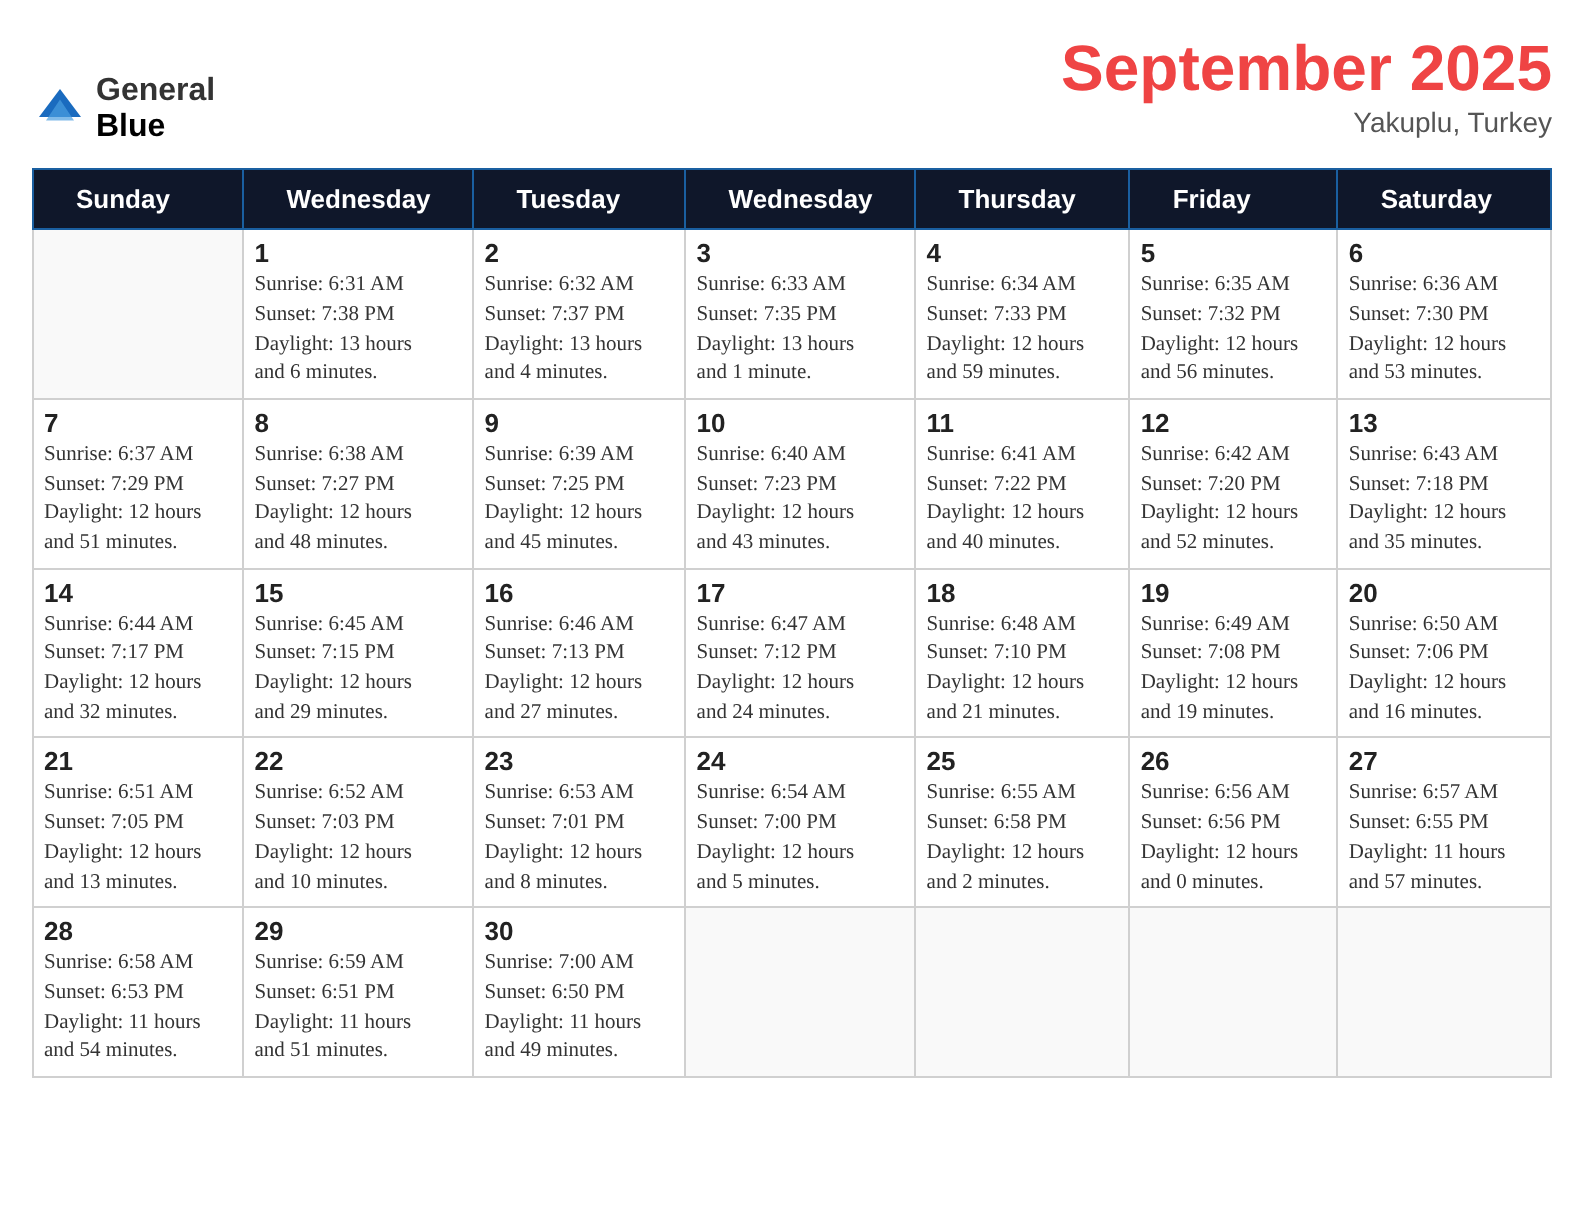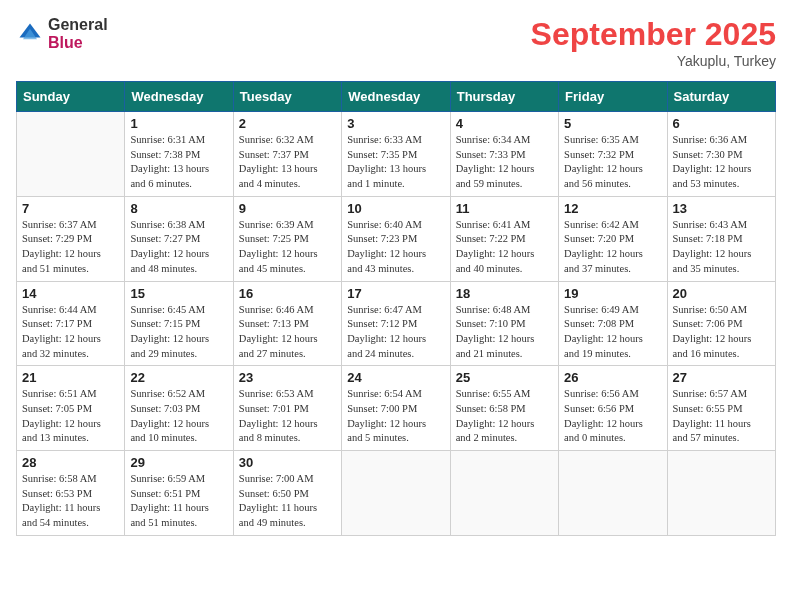--- a/index.html
+++ b/index.html
@@ -13,35 +13,36 @@
     .header {
       display: flex;
       justify-content: space-between;
       align-items: flex-start;
       margin-bottom: 12px;
     }
     .logo {
       display: flex;
       align-items: center;
       gap: 4px;
+      margin-top: 21px;
     }
     .logo-text {
       display: flex;
       flex-direction: column;
       line-height: 1.1;
     }
     .logo-general {
       font-size: 16px;
       font-weight: bold;
       color: #333;
     }
     .logo-blue {
       font-size: 16px;
       font-weight: bold;
-      color: #be185d;
+      color: #000000;
     }
     .logo-icon {
       width: 28px;
       height: 28px;
     }
     .title-block {
       text-align: right;
     }
     .month-title {
       font-size: 32px;
@@ -51,23 +52,23 @@
     .subtitle {
       font-size: 14px;
       color: #555;
     }
     .calendar {
       width: 100%;
       border-collapse: collapse;
       font-size: 11px;
     }
     .calendar thead tr th {
-      background-color: #0f766e;
+      background-color: #0f172a;
       color: #fff;
-      padding: 7px 6px;
+      padding: 7px 21px;
       text-align: left;
       font-size: 13px;
       font-weight: bold;
       border: 1px solid #1a5fa0;
     }
     .calendar tbody tr td {
       vertical-align: top;
       border: 1px solid #d0d0d0;
       padding: 4px 5px;
       min-height: 80px;
@@ -224,21 +225,21 @@
             <div>Daylight: 12 hours</div>
             <div>and 40 minutes.</div>
           </div>
         </td>
         <td>
           <div class="day-number">12</div>
           <div class="day-info">
             <div>Sunrise: 6:42 AM</div>
             <div>Sunset: 7:20 PM</div>
             <div>Daylight: 12 hours</div>
-            <div>and 37 minutes.</div>
+            <div>and 52 minutes.</div>
           </div>
         </td>
         <td>
           <div class="day-number">13</div>
           <div class="day-info">
             <div>Sunrise: 6:43 AM</div>
             <div>Sunset: 7:18 PM</div>
             <div>Daylight: 12 hours</div>
             <div>and 35 minutes.</div>
           </div>

